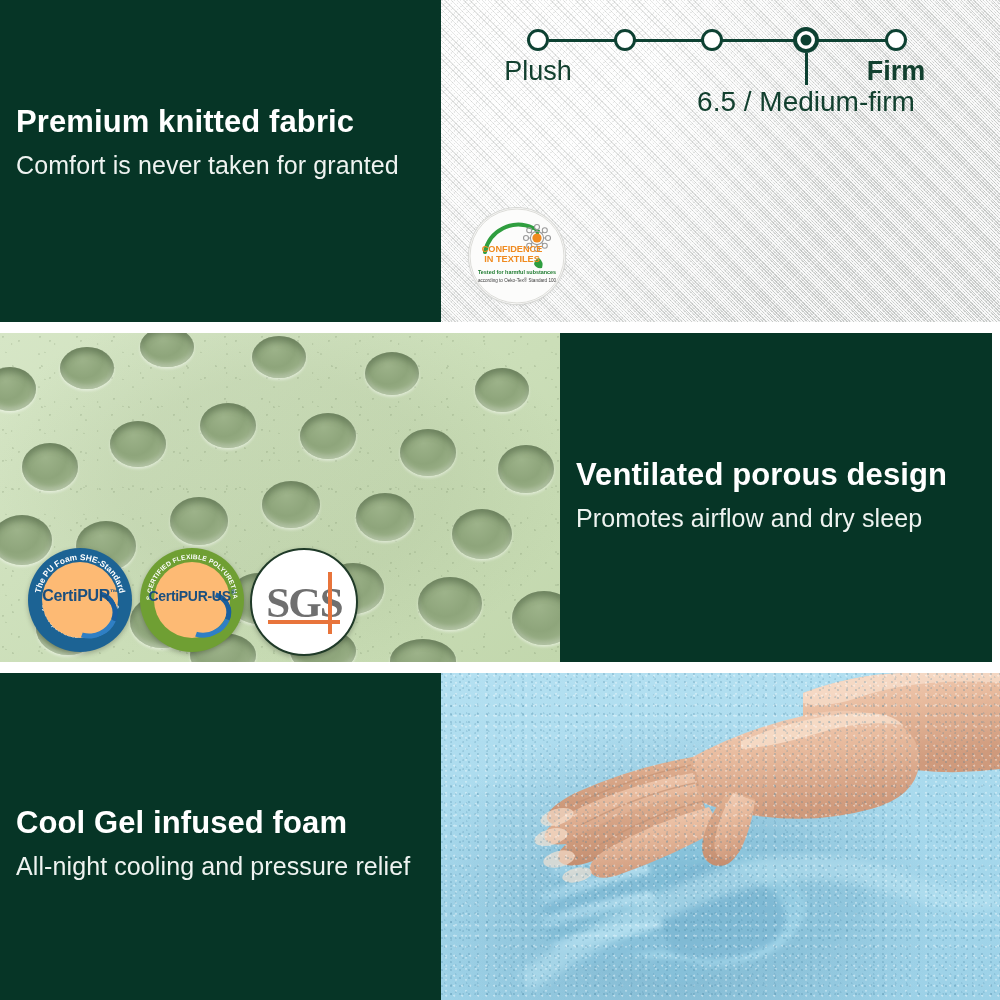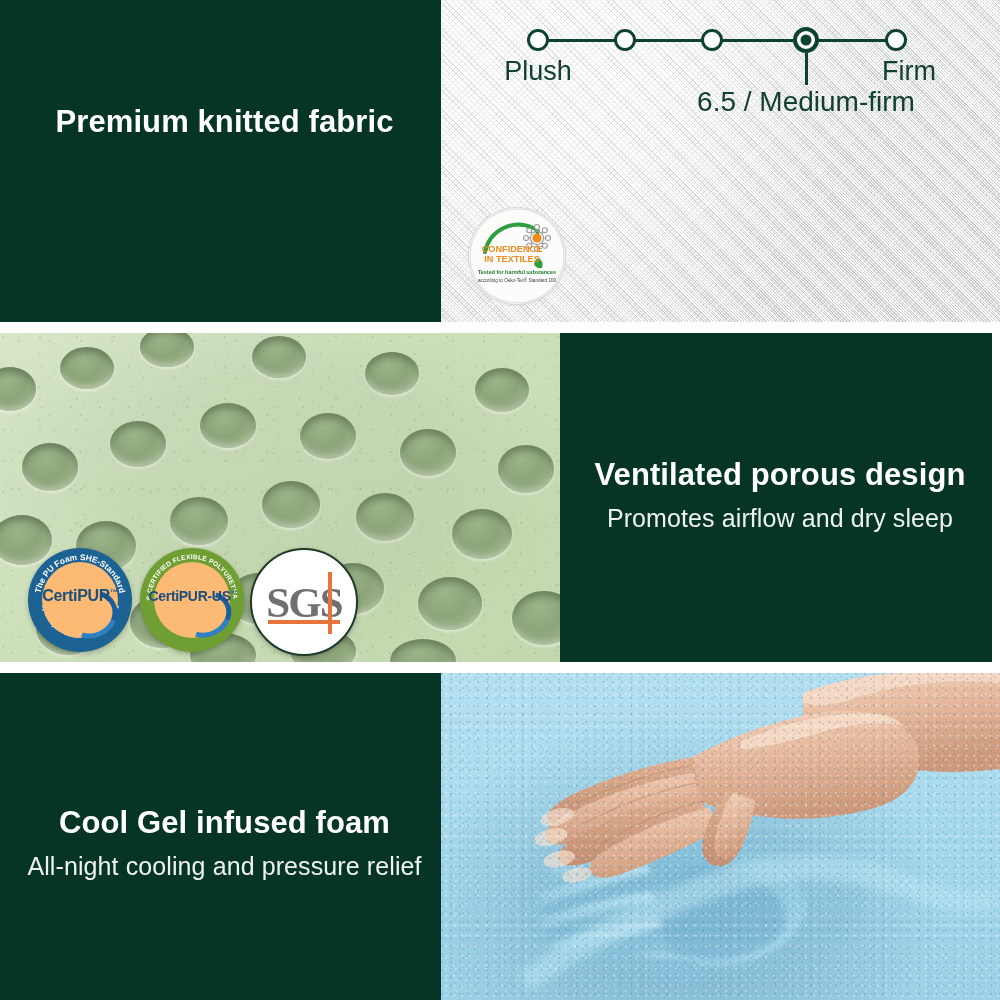--- a/index.html
+++ b/index.html
@@ -15,22 +15,22 @@
   .row{position:absolute;left:0;width:1000px;overflow:hidden;}
   #row1{top:0;height:322px;}
   #row2{top:333px;height:329px;}
   #row3{top:673px;height:327px;}
 
   .panel{position:absolute;top:0;height:100%;overflow:hidden;}
 
   
   .green{background:#063526;}
   .copy{
-    position:absolute;left:4px;width:100%;
-    text-align:center;color:#ffffff;
+    position:absolute;left:16px;width:100%;
+    text-align:left;color:#ffffff;
   }
   .headline{
     font-size:31px;font-weight:bold;letter-spacing:.1px;
     line-height:1.15;margin:0 0 10px 0;
     color:#ffffff;
   }
   .subline{
     font-size:25px;font-weight:normal;letter-spacing:.1px;
     line-height:1.2;margin:0;color:#eef3f0;
   }
@@ -182,39 +182,40 @@
 </head>
 <body>
 
 <div class="sheet">
 
   <div class="row" id="row1">
 
     <div class="panel green" style="left:0;width:441px;">
       <div class="copy" style="top:104px;">
         <div class="headline">Premium knitted fabric</div>
+        <div class="subline">Comfort is never taken for granted</div>
       </div>
     </div>
 
     <div class="panel fabric" style="left:441px;width:559px;">
 
       <div class="scale" style="left:0;top:0;width:559px;height:120px;">
 
         <div class="scale-line" style="left:108px;top:39px;width:337px;"></div>
 
         <div class="dot" style="left:86px;top:29px;"></div>
         <div class="dot" style="left:173px;top:29px;"></div>
         <div class="dot" style="left:260px;top:29px;"></div>
         <div class="dot active" style="left:352px;top:27px;"></div>
         <div class="dot" style="left:444px;top:29px;"></div>
 
         <div class="stem" style="left:364px;top:53px;height:32px;"></div>
 
         <span class="scale-label" style="left:97px;top:56px;">Plush</span>
-        <span class="scale-label" style="left:468px;top:56px;">Firm</span>
+        <span class="scale-label" style="left:455px;top:56px;font-weight:bold;">Firm</span>
         <span class="scale-label big" style="left:365px;top:86px;">6.5 / Medium-firm</span>
       </div>
 
       <div class="oeko" style="left:28px;top:208px;width:96px;height:96px;">
         <svg width="96" height="96" viewBox="0 0 96 96">
           <circle cx="48" cy="48" r="47" fill="#fcfcfb" stroke="#dcdcd8" stroke-width="1"></circle>
 
           <path d="M16 44 A34 34 0 0 1 64 20" fill="none" stroke="#2f9e3f" stroke-width="4" stroke-linecap="round"></path>
           <path d="M64 20 l7 2 -2 7 z" fill="#2f9e3f"></path>
 

